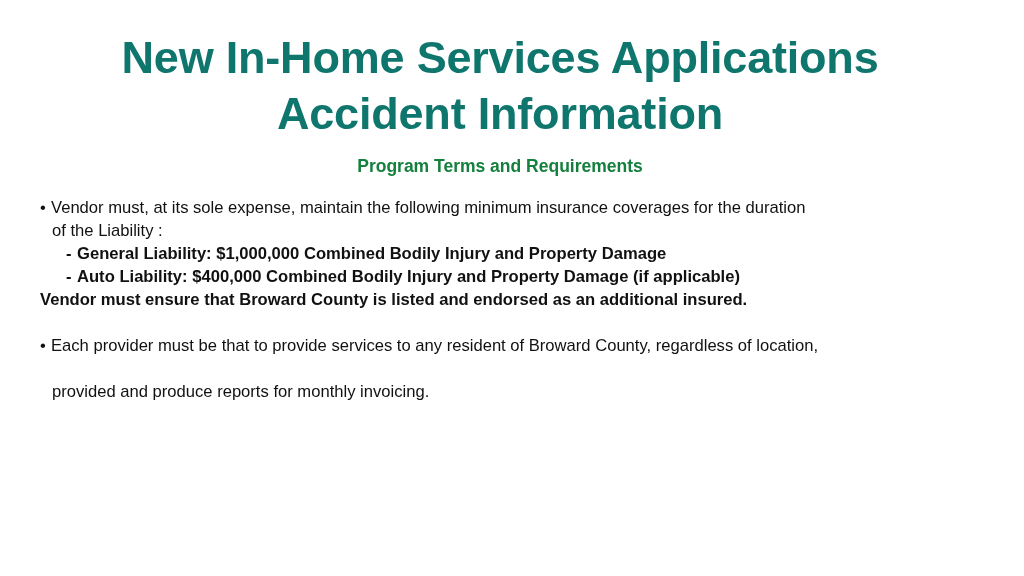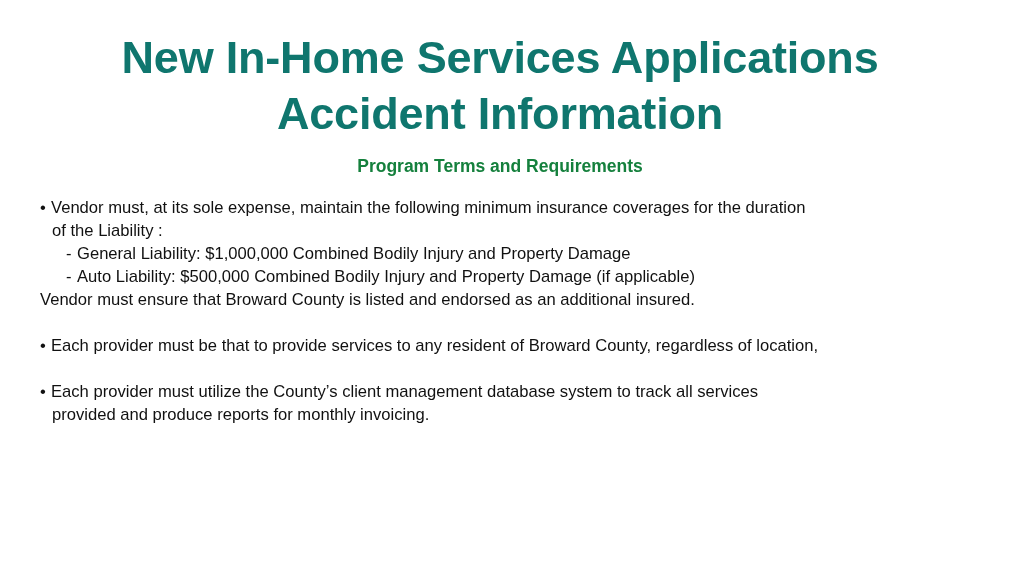--- a/index.html
+++ b/index.html
@@ -69,24 +69,25 @@
     white-space: nowrap;
   }
   .line.bullet {
     padding-left: 0;
   }
   .line.cont {
     padding-left: 12px;
   }
   .line.sub {
     padding-left: 26px;
+    font-weight: bold;
   }
   .line.flush {
     padding-left: 0;
-    font-weight: normal;
+    font-weight: bold;
   }
   .spacer {
     height: 23px;
   }
   .bullet-mark {
     display: inline-block;
     width: 11px;
   }
   .dash-mark {
     display: inline-block;
@@ -104,27 +105,26 @@
   </div>
 
   <div class="subtitle">Program Terms and Requirements</div>
 
   <div class="body-block">
 
     <div class="line bullet"><span class="bullet-mark">•</span><span>Vendor must, at its sole expense, maintain the following minimum insurance coverages for the duration</span></div>
     <div class="line cont">of the Liability :</div>
 
     <div class="line sub"><span class="dash-mark">-</span><span>General Liability: $1,000,000 Combined Bodily Injury and Property Damage</span></div>
-    <div class="line sub"><span class="dash-mark">-</span><span>Auto Liability: $500,000 Combined Bodily Injury and Property Damage (if applicable)</span></div>
+    <div class="line sub"><span class="dash-mark">-</span><span>Auto Liability: $400,000 Combined Bodily Injury and Property Damage (if applicable)</span></div>
 
     <div class="line flush">Vendor must ensure that Broward County is listed and endorsed as an additional insured.</div>
 
     <div class="spacer"></div>
 
     <div class="line bullet"><span class="bullet-mark">•</span><span>Each provider must be that to provide services to any resident of Broward County, regardless of location,</span></div>
 
     <div class="spacer"></div>
 
-    <div class="line bullet"><span class="bullet-mark">•</span><span>Each provider must utilize the County’s client management database system to track all services</span></div>
     <div class="line cont">provided and produce reports for monthly invoicing.</div>
 
   </div>
 </div>
 
 </body></html>

